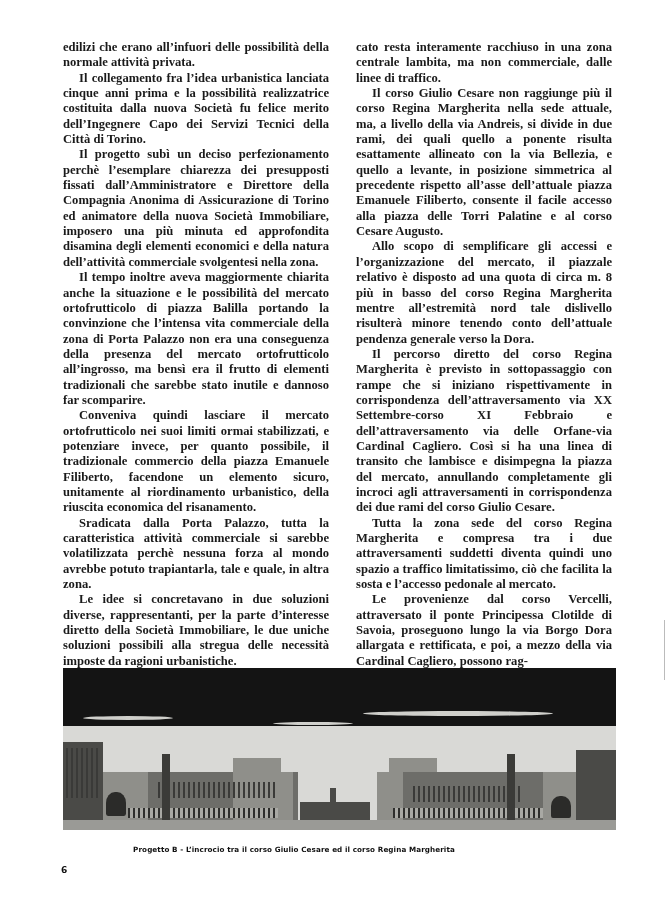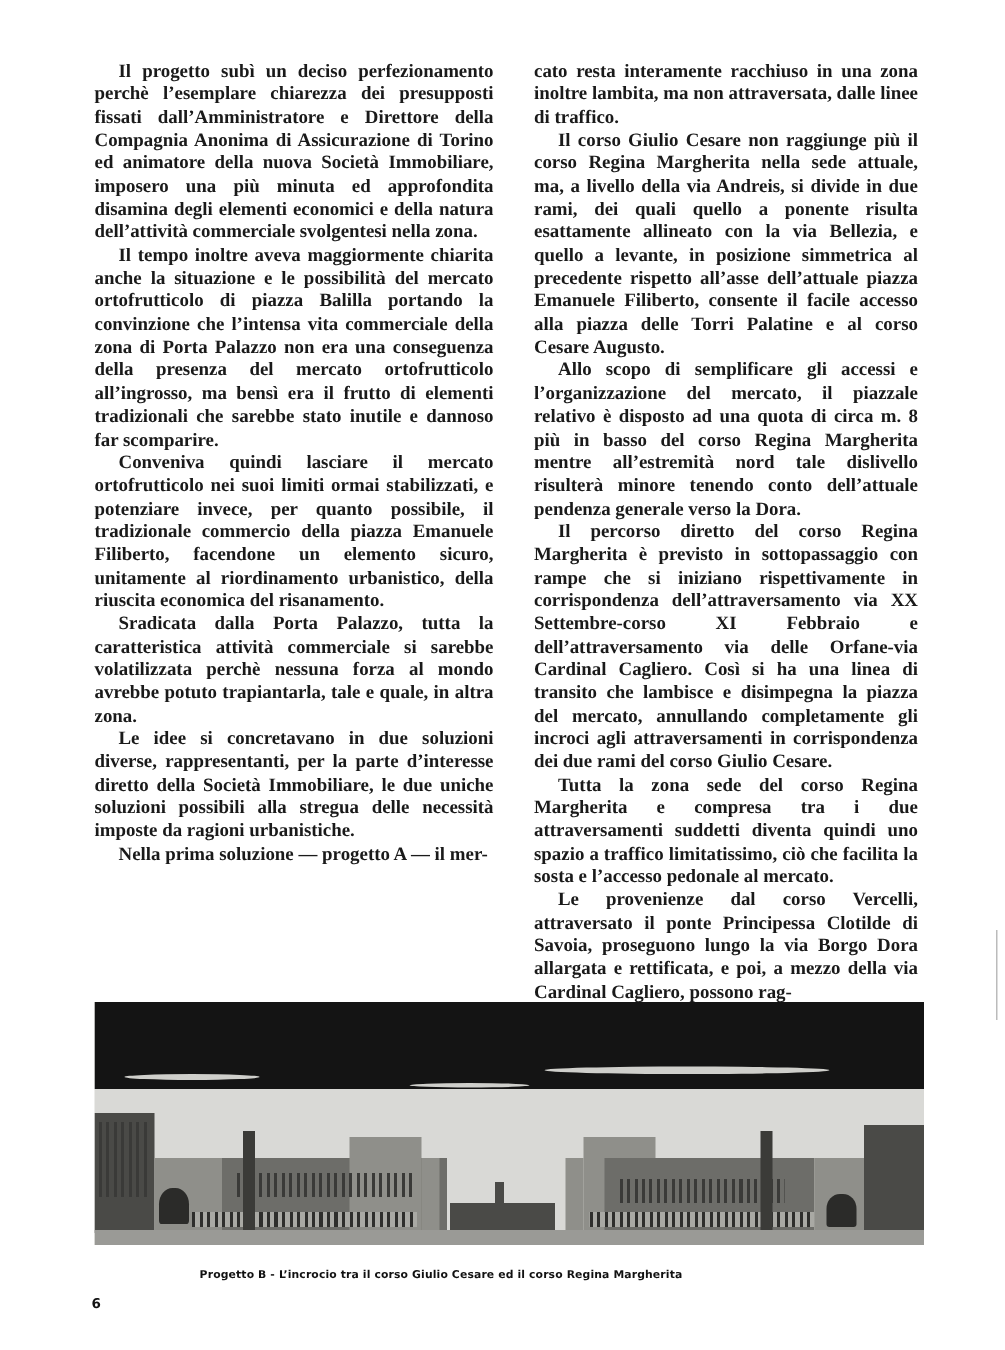--- a/index.html
+++ b/index.html
@@ -39,30 +39,32 @@
   .page-number {
     position: absolute; left: 61px; top: 865px;
     font-family: "DejaVu Sans", "Liberation Sans", sans-serif; font-weight: bold; font-size: 9px; color: #111;
   }
   .edge-mark { position: absolute; left: 664px; top: 620px; width: 1px; height: 60px; background: #bbb; }
 </style>
 </head>
 <body>
 
 <div class="col col-left">
+  <p class="noindent">edilizi che erano all’infuori delle possibilità della normale attività privata.</p>
+  <p>Il collegamento fra l’idea urbanistica lanciata cinque anni prima e la possibilità realizzatrice costituita dalla nuova Società fu felice merito dell’Ingegnere Capo dei Servizi Tecnici della Città di Torino.</p>
   <p>Il progetto subì un deciso perfezionamento perchè l’esemplare chiarezza dei presupposti fissati dall’Amministratore e Direttore della Compagnia Anonima di Assicurazione di Torino ed animatore della nuova Società Immobiliare, imposero una più minuta ed approfondita disamina degli elementi economici e della natura dell’attività commerciale svolgentesi nella zona.</p>
   <p>Il tempo inoltre aveva maggiormente chiarita anche la situazione e le possibilità del mercato ortofrutticolo di piazza Balilla portando la convinzione che l’intensa vita commerciale della zona di Porta Palazzo non era una conseguenza della presenza del mercato ortofrutticolo all’ingrosso, ma bensì era il frutto di elementi tradizionali che sarebbe stato inutile e dannoso far scomparire.</p>
   <p>Conveniva quindi lasciare il mercato ortofrutticolo nei suoi limiti ormai stabilizzati, e potenziare invece, per quanto possibile, il tradizionale commercio della piazza Emanuele Filiberto, facendone un elemento sicuro, unitamente al riordinamento urbanistico, della riuscita economica del risanamento.</p>
   <p>Sradicata dalla Porta Palazzo, tutta la caratteristica attività commerciale si sarebbe volatilizzata perchè nessuna forza al mondo avrebbe potuto trapiantarla, tale e quale, in altra zona.</p>
   <p>Le idee si concretavano in due soluzioni diverse, rappresentanti, per la parte d’interesse diretto della Società Immobiliare, le due uniche soluzioni possibili alla stregua delle necessità imposte da ragioni urbanistiche.</p>
   <p>Nella prima soluzione — progetto A — il mer-</p>
 </div>
 
 <div class="col col-right">
-  <p class="noindent">cato resta interamente racchiuso in una zona inoltre lambita, ma non attraversata, dalle linee di traffico.</p>
+  <p class="noindent">cato resta interamente racchiuso in una zona centrale lambita, ma non commerciale, dalle linee di traffico.</p>
   <p>Il corso Giulio Cesare non raggiunge più il corso Regina Margherita nella sede attuale, ma, a livello della via Andreis, si divide in due rami, dei quali quello a ponente risulta esattamente allineato con la via Bellezia, e quello a levante, in posizione simmetrica al precedente rispetto all’asse dell’attuale piazza Emanuele Filiberto, consente il facile accesso alla piazza delle Torri Palatine e al corso Cesare Augusto.</p>
   <p>Allo scopo di semplificare gli accessi e l’organizzazione del mercato, il piazzale relativo è disposto ad una quota di circa m. 8 più in basso del corso Regina Margherita mentre all’estremità nord tale dislivello risulterà minore tenendo conto dell’attuale pendenza generale verso la Dora.</p>
   <p>Il percorso diretto del corso Regina Margherita è previsto in sottopassaggio con rampe che si iniziano rispettivamente in corrispondenza dell’attraversamento via XX Settembre-corso XI Febbraio e dell’attraversamento via delle Orfane-via Cardinal Cagliero. Così si ha una linea di transito che lambisce e disimpegna la piazza del mercato, annullando completamente gli incroci agli attraversamenti in corrispondenza dei due rami del corso Giulio Cesare.</p>
   <p>Tutta la zona sede del corso Regina Margherita e compresa tra i due attraversamenti suddetti diventa quindi uno spazio a traffico limitatissimo, ciò che facilita la sosta e l’accesso pedonale al mercato.</p>
   <p>Le provenienze dal corso Vercelli, attraversato il ponte Principessa Clotilde di Savoia, proseguono lungo la via Borgo Dora allargata e rettificata, e poi, a mezzo della via Cardinal Cagliero, possono rag-</p>
 </div>
 
 <div class="figure" title="Architectural perspective drawing of a monumental square with symmetrical buildings, two towers with eagles, colonnades and a central monument under a dark sky">
   <div class="sky"></div>
   <div class="cloud" style="left:20px;top:48px;width:90px;"></div>

